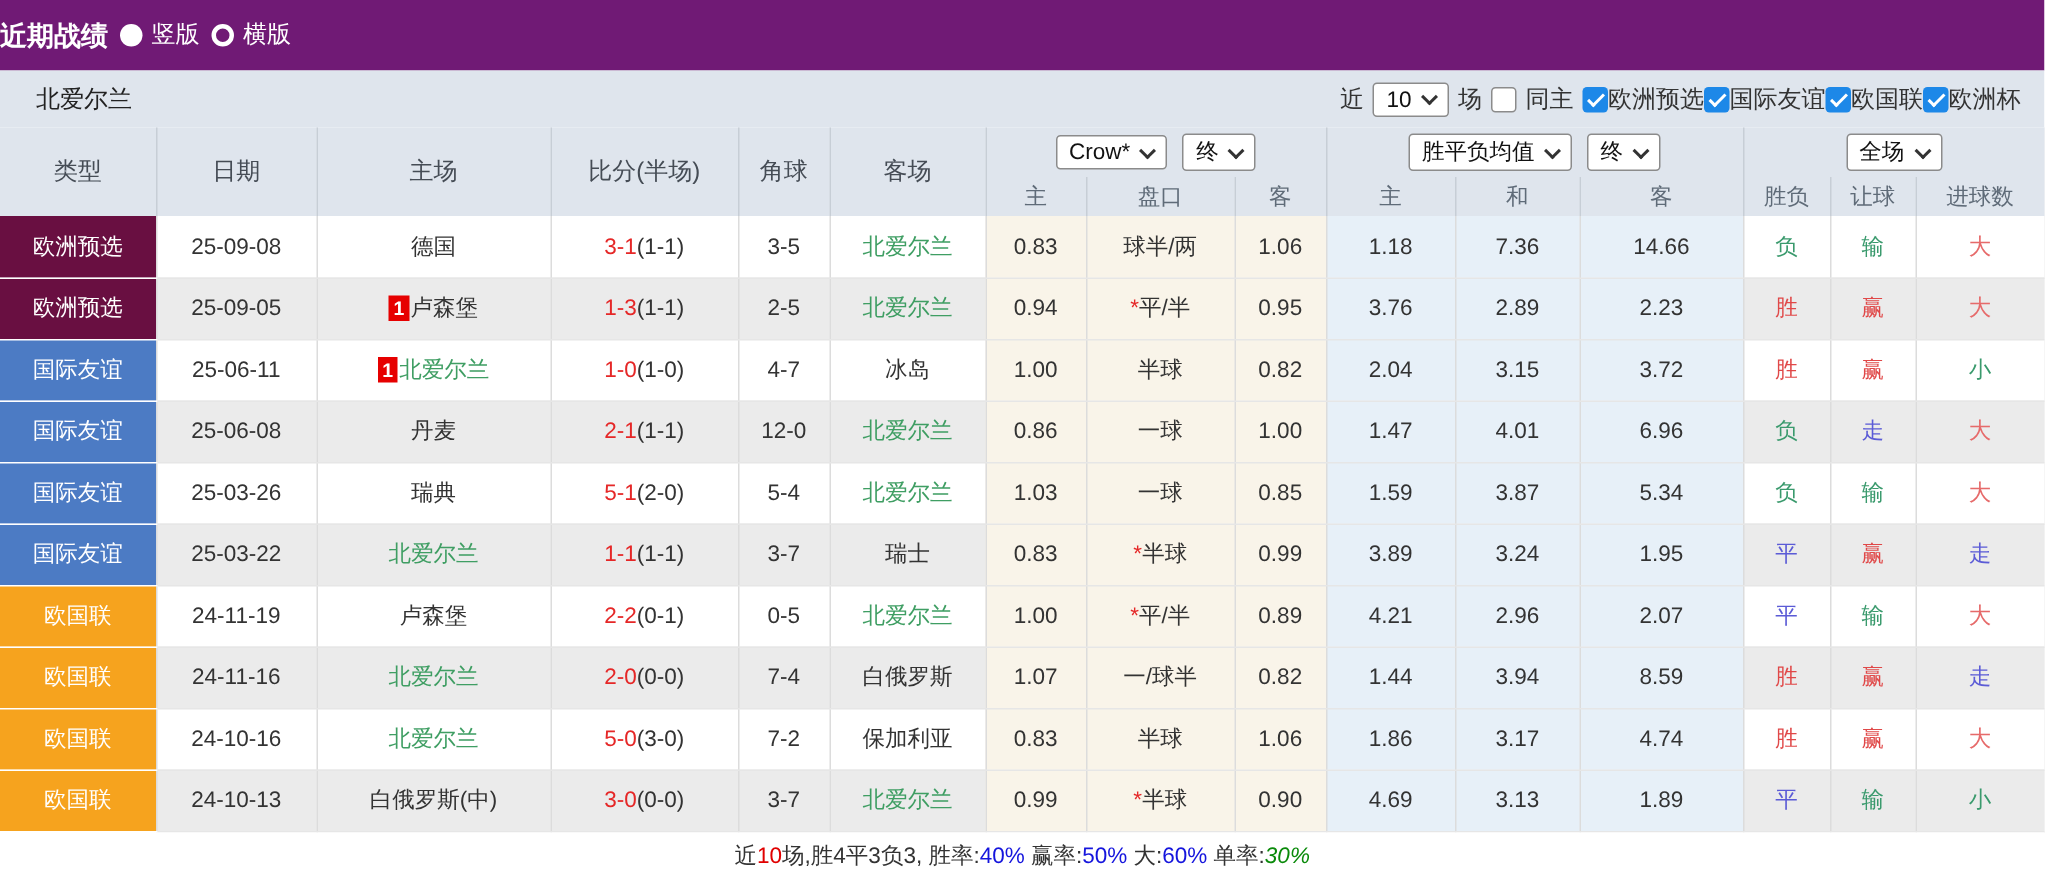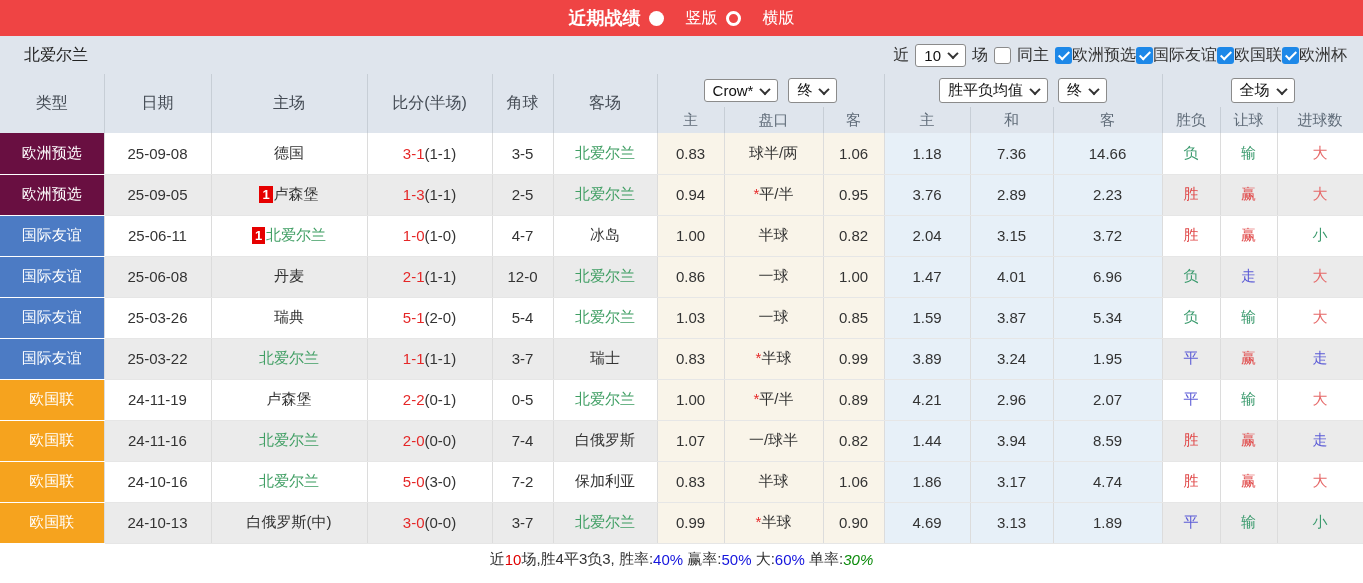--- a/index.html
+++ b/index.html
@@ -1,25 +1,25 @@
 <!DOCTYPE html>
 <html><head>
 <meta charset="utf-8">
 <style>
   * { margin:0; padding:0; box-sizing:border-box; }
   html,body { width:1363px; height:583px; background:#fff; font-family:"Liberation Sans","DejaVu Sans",sans-serif; }
 
   
-  .topbar { height:36px; background:#ef4444; display:flex; align-items:center; justify-content:center; gap:8px; color:#fff; }
+  .topbar { height:47px; background:#701a75; display:flex; align-items:center; justify-content:flex-start; gap:8px; color:#fff; }
   .topbar .title { font-weight:bold; font-size:18px; }
   .radio { width:15px; height:15px; border-radius:50%; display:inline-block; }
   .radio.filled { background:#fff; }
   .radio.empty { border:3px solid #fff; background:transparent; }
   .radio-label { font-size:16px; color:#fff; }
-  .radio-group { display:flex; align-items:center; gap:22px; }
+  .radio-group { display:flex; align-items:center; gap:6px; }
 
   
   .filterbar { height:38px; background:#dfe5ed; display:flex; align-items:center; font-size:16px; color:#333; padding:0 10px; }
   .team-name { margin-left:14px; font-size:16px; color:#222; }
   .filters { margin-left:auto; display:flex; align-items:center; gap:4px; margin-right:6px; }
   .selectbox { display:inline-flex; align-items:center; gap:8px; background:#fff; border:1px solid #8b8b8b; border-radius:3px; padding:2px 8px; font-size:15px; color:#111; cursor:pointer; }
   .chev { width:8px; height:8px; border-right:2px solid #333; border-bottom:2px solid #333; transform:rotate(45deg) translate(-1px,-1px); display:inline-block; }
   .checkbox { width:17px; height:17px; border-radius:3px; display:inline-flex; align-items:center; justify-content:center; flex:none; }
   .checkbox.unchecked { background:#fff; border:1px solid #8b8b8b; }
   .checkbox.checked { background:#1d88e8; }

